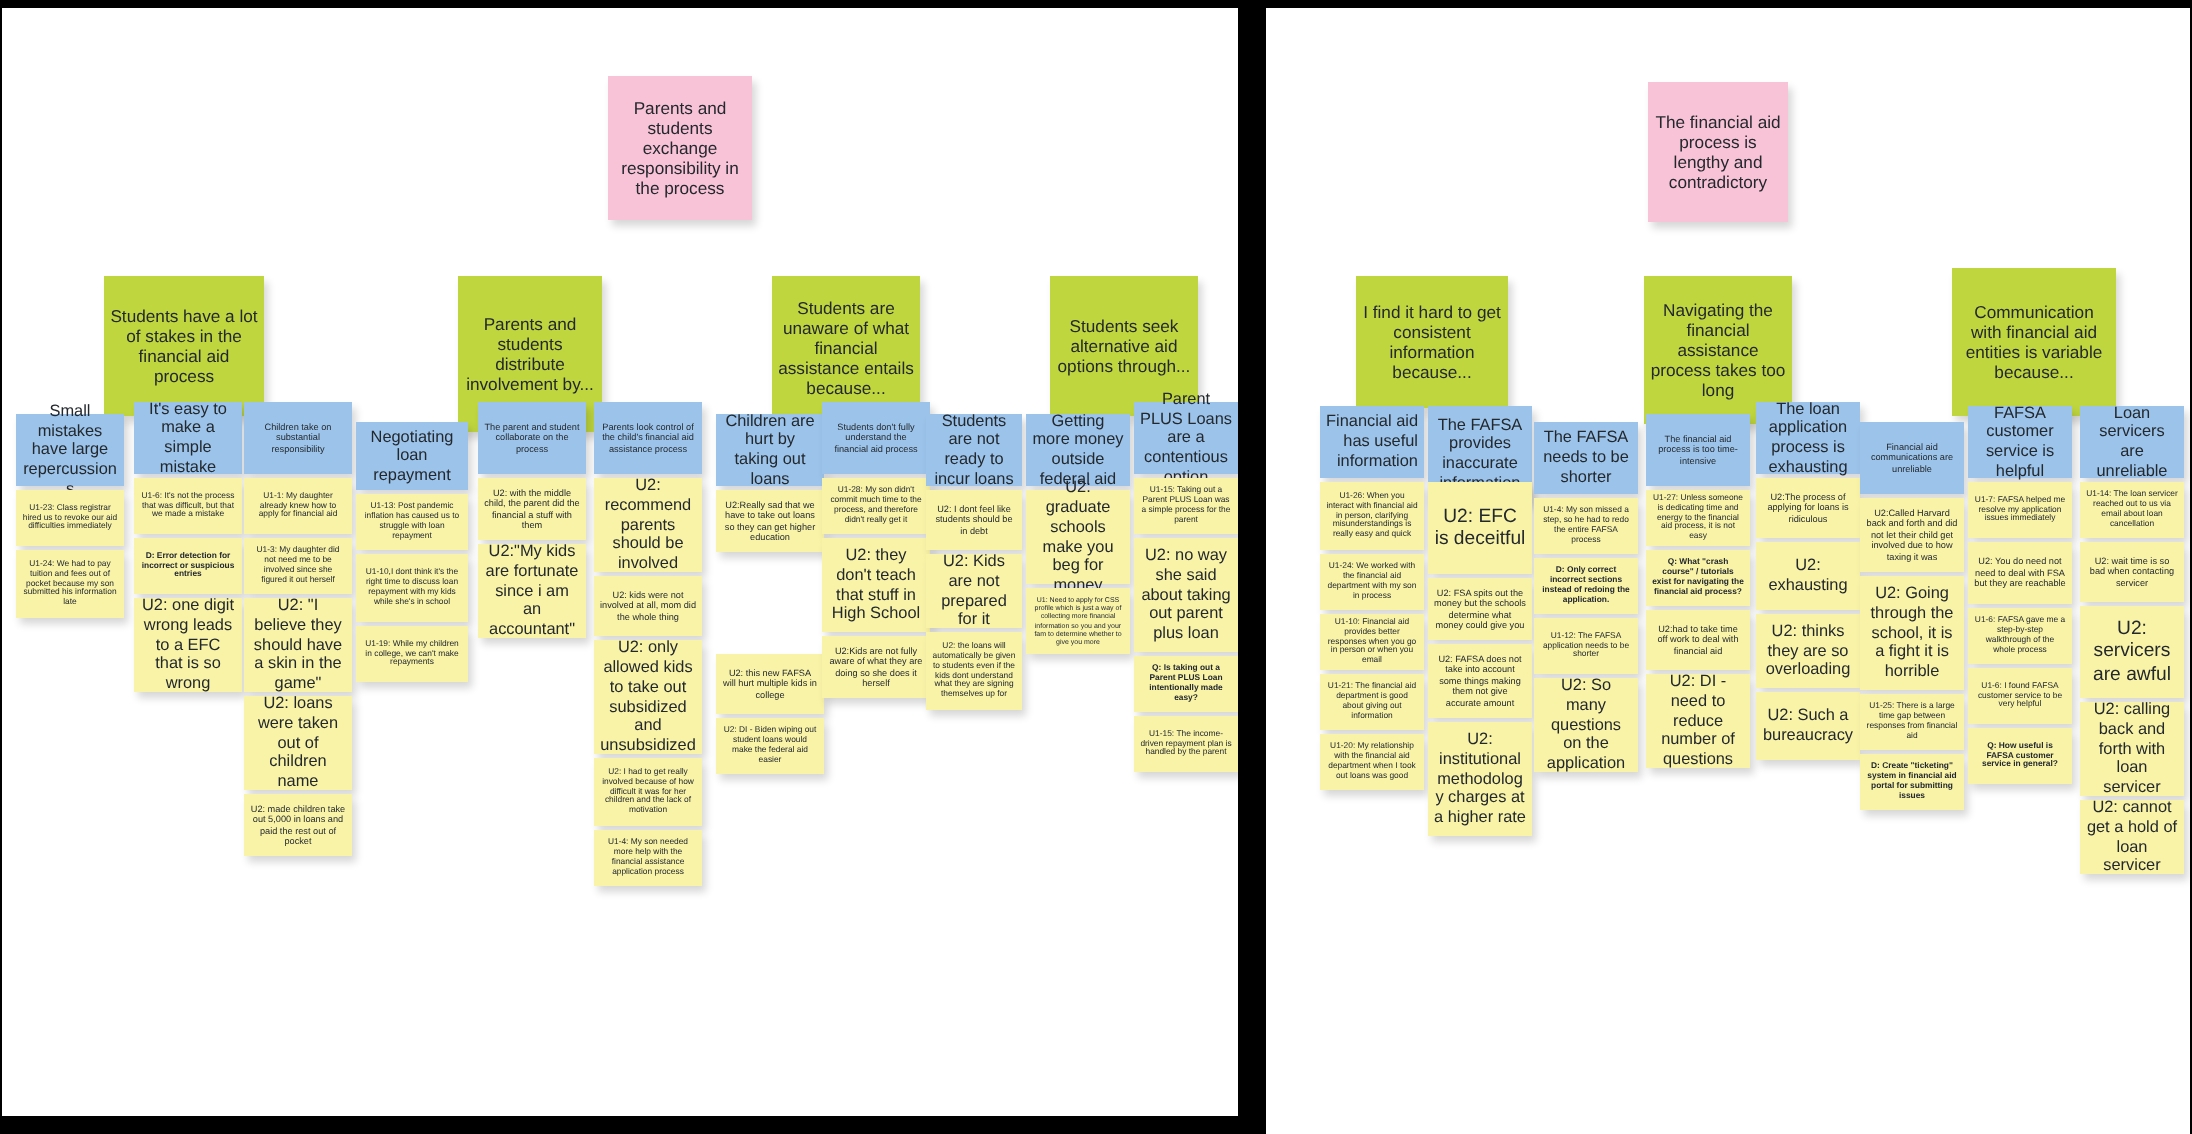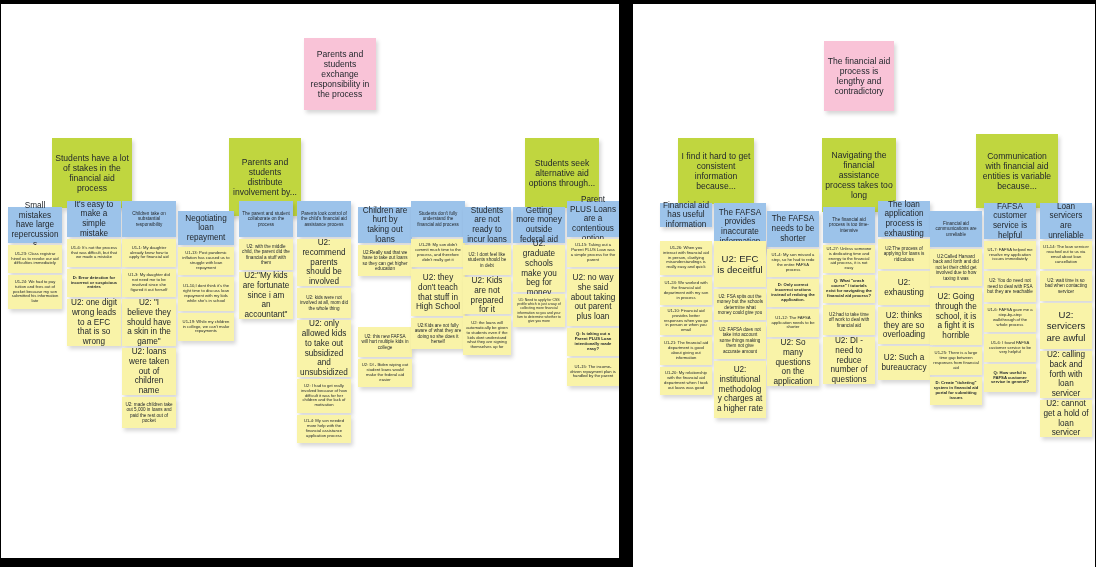--- a/index.html
+++ b/index.html
@@ -125,20 +125,23 @@
         </div>
         <div class="note yellow t-sub" style="left: 296px; top: 316px; width: 54px; height: 57px;">
           <span>U2: only allowed kids to take out subsidized and unsubsidized</span>
         </div>
         <div class="note yellow t-tiny" style="left: 296px; top: 375px; width: 54px; height: 34px;">
           <span>U2: I had to get really involved because of how difficult it was for her children and the lack of motivation</span>
         </div>
         <div class="note yellow t-tiny" style="left: 296px; top: 411px; width: 54px; height: 28px;">
           <span>U1-4: My son needed more help with the financial assistance application process</span>
         </div>
+        <div class="note green t-grp" style="left: 385px; top: 134px; width: 74px; height: 72px;">
+          <span>Students are unaware of what financial assistance entails because...</span>
+        </div>
         <div class="note blue t-sub" style="left: 357px; top: 203px; width: 54px; height: 36px;">
           <span>Children are hurt by taking out loans</span>
         </div>
         <div class="note yellow t-qs" style="left: 357px; top: 241px; width: 54px; height: 31px;">
           <span>U2:Really sad that we have to take out loans so they can get higher education</span>
         </div>
         <div class="note yellow t-qs" style="left: 357px; top: 323px; width: 54px; height: 30px;">
           <span>U2: this new FAFSA will hurt multiple kids in college</span>
         </div>
         <div class="note yellow t-tiny" style="left: 357px; top: 355px; width: 54px; height: 28px;">
@@ -199,21 +202,21 @@
   </div>
 
   <div class="panel" id="panel-right">
     <div class="board" id="right-board">
         <div class="note pink t-hdr" style="left: 191px; top: 37px; width: 70px; height: 70px;">
           <span>The financial aid process is lengthy and contradictory</span>
         </div>
         <div class="note green t-grp" style="left: 45px; top: 134px; width: 76px; height: 66px;">
           <span>I find it hard to get consistent information because...</span>
         </div>
-        <div class="note blue t-sub" style="left: 27px; top: 199px; width: 52px; height: 24px;">
+        <div class="note blue t-sub" style="left: 27px; top: 199px; width: 52px; height: 36px; text-align: right;">
           <span>Financial aid has useful information</span>
         </div>
         <div class="note yellow t-tiny" style="left: 27px; top: 237px; width: 52px; height: 34px;">
           <span>U1-26: When you interact with financial aid in person, clarifying misunderstandings is really easy and quick</span>
         </div>
         <div class="note yellow t-tiny" style="left: 27px; top: 273px; width: 52px; height: 28px;">
           <span>U1-24: We worked with the financial aid department with my son in process</span>
         </div>
         <div class="note yellow t-tiny" style="left: 27px; top: 303px; width: 52px; height: 28px;">
           <span>U1-10: Financial aid provides better responses when you go in person or when you email</span>

